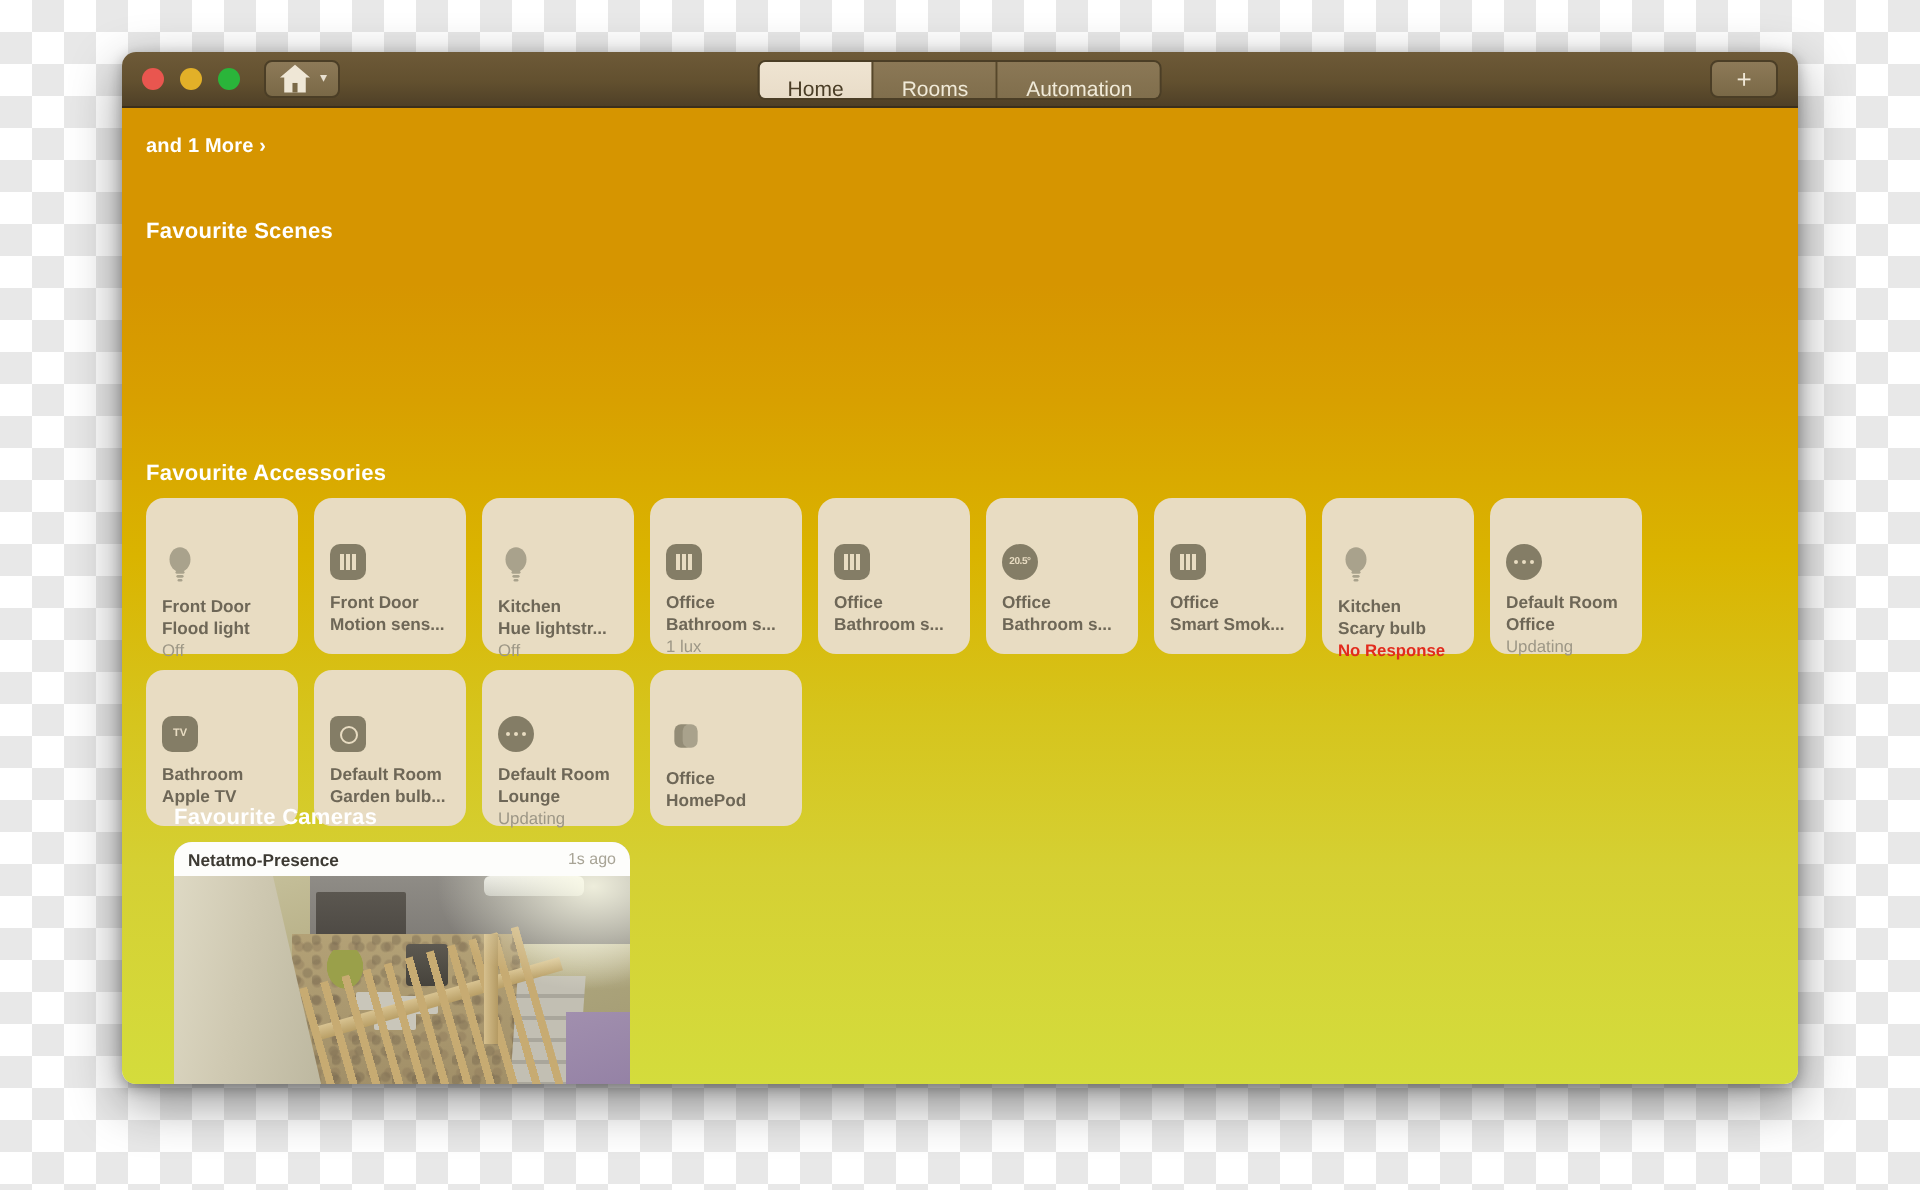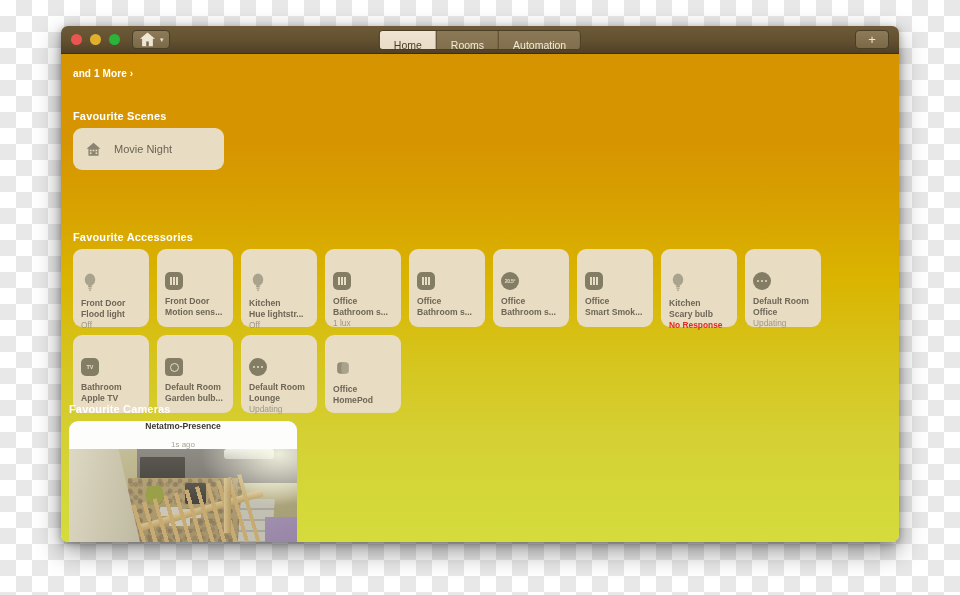--- a/index.html
+++ b/index.html
@@ -109,21 +109,21 @@
   .section-title {
     font-size: 11px;
     font-weight: bold;
     color: #ffffff;
     letter-spacing: .15px;
     margin-bottom: 6px;
   }
 
   .sec-scenes     { position: absolute; left: 12px; top: 56px; }
   .sec-acc        { position: absolute; left: 12px; top: 177px; }
-  .sec-cams       { position: absolute; left: 8px; top: 349px; }
+  .sec-cams       { position: absolute; left: 26px; top: 349px; }
 
   
   .scene-card {
     width: 151px; height: 42px;
     background: #e8dcc2;
     border-radius: 9px;
     display: flex; align-items: center;
     padding-left: 11px; gap: 11px;
   }
   .scene-label { font-size: 11px; color: #6b6455; }
@@ -190,25 +190,24 @@
 
   
   .cam-card {
     width: 228px; height: 148px;
     border-radius: 9px;
     overflow: hidden;
     background: #b9b48f;
     position: relative;
   }
   .cam-bar {
-    height: 28px;
+    height: 17px;
     background: #fdfdfb;
     display: flex; align-items: center; justify-content: space-between;
     padding: 0 7px;
-    flex-direction: column;
   }
   .cam-name { font-size: 8.6px; font-weight: bold; color: #3d3a33; }
   .cam-time { font-size: 8px; color: #a8a496; }
   .cam-img { position: relative; height: 131px; overflow: hidden; }
 
   
   .cam-img .sky {
     position:absolute; inset:0;
     background:
       radial-gradient(ellipse 90px 70px at 88% 6%, rgba(255,255,240,.95), rgba(255,255,230,0) 70%),
@@ -314,33 +313,20 @@
 
     <div class="plus-btn">+</div>
   </div>
 
   <div id="content">
 
     <div class="and-more">and 1 More ›</div>
 
     <div class="sec-scenes">
       <div class="section-title">Favourite Scenes</div>
-      <div class="scene-card">
-        <span>
-          <svg class="ic ic-house" viewBox="0 0 24 24" width="17" height="17">
-            <path d="M12 3.5 L20.8 11 L18.4 11 L18.4 20 L5.6 20 L5.6 11 L3.2 11 Z" fill="#8b8470"></path>
-            <rect x="7.4" y="12.2" width="2.1" height="2.1" fill="#e8dcc2"></rect>
-            <rect x="11" y="12.2" width="2.1" height="2.1" fill="#e8dcc2"></rect>
-            <rect x="14.6" y="12.2" width="2.1" height="2.1" fill="#e8dcc2"></rect>
-            <rect x="7.4" y="15.6" width="2.1" height="2.1" fill="#e8dcc2"></rect>
-            <rect x="14.6" y="15.6" width="2.1" height="2.1" fill="#e8dcc2"></rect>
-          </svg>
-        </span>
-        <span class="scene-label">Movie Night</span>
-      </div>
     </div>
 
     <div class="sec-acc">
       <div class="section-title">Favourite Accessories</div>
       <div class="acc-grid">
 
         <div class="acc-card">
           <span>
             <svg class="ic ic-bulb" viewBox="0 0 24 26">
                 <ellipse cx="12" cy="10" rx="7" ry="8.2" fill="#a9a28c"></ellipse>

